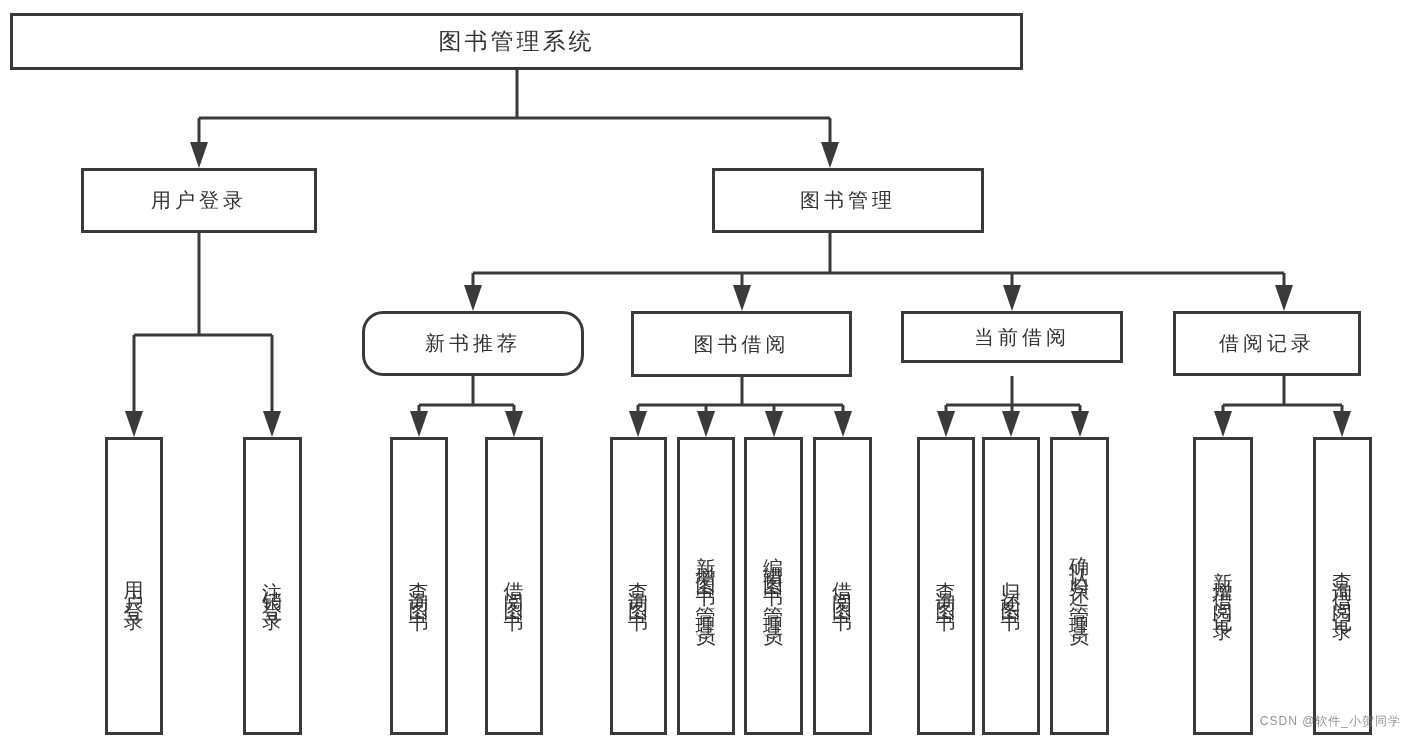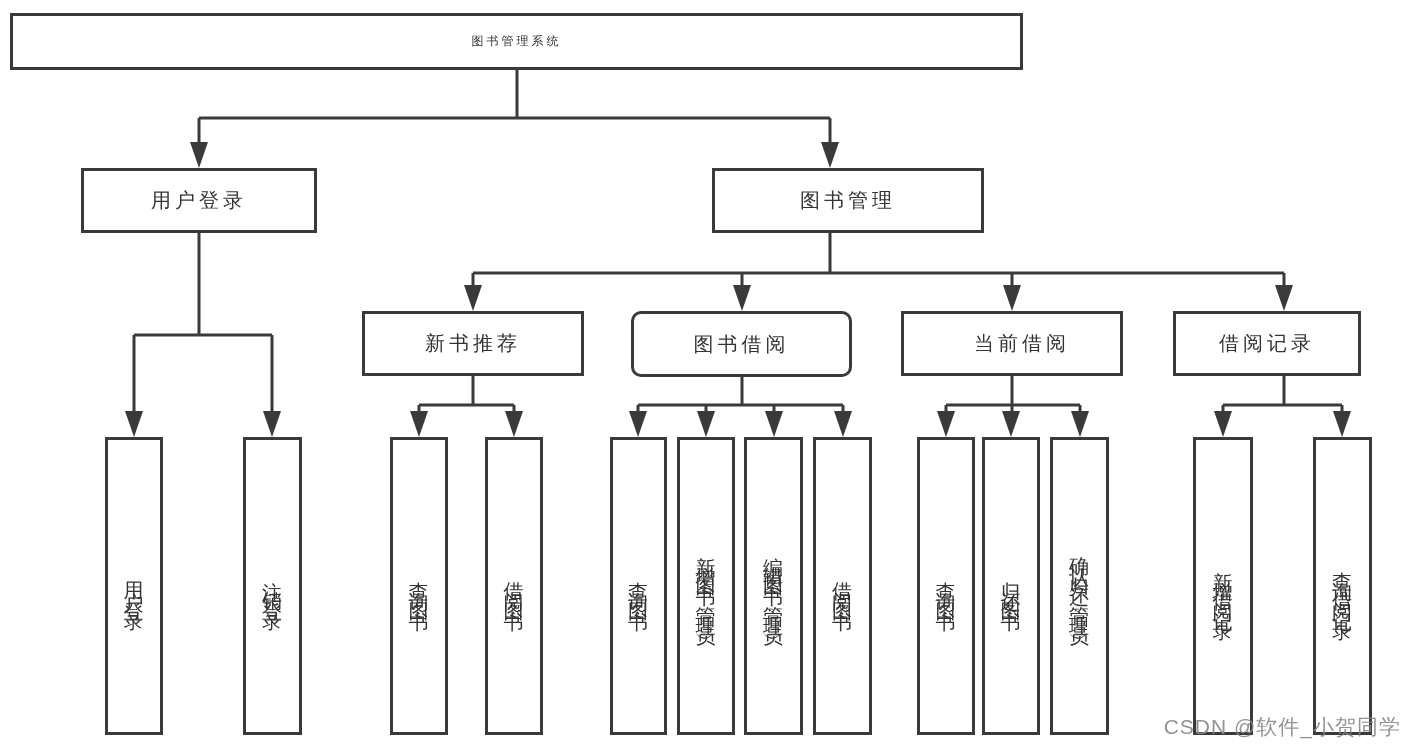--- a/index.html
+++ b/index.html
@@ -6,29 +6,29 @@
   .canvas{
     position:relative;width:1405px;height:747px;background:#ffffff;
     font-family:"Liberation Sans",sans-serif;overflow:hidden;
   }
   .connectors{position:absolute;left:0;top:0;width:1405px;height:747px;pointer-events:none;}
   .node{
     position:absolute;box-sizing:border-box;background:#ffffff;
     border:3px solid #3a3a3a;display:flex;align-items:center;justify-content:center;
     color:#333333;
   }
-  .root-node{font-size:12px;letter-spacing:3px;}
+  .root-node{font-size:23px;letter-spacing:3px;}
   .h-node{font-size:20px;letter-spacing:4px;}
   .v-node .vtext{
     writing-mode:vertical-rl;text-orientation:mixed;
     font-size:20px;line-height:1;letter-spacing:10px;color:#333333;
   }
   .watermark{
     position:absolute;top:713px;right:4px;z-index:5;
-    font-size:21px;letter-spacing:1px;color:rgba(135,135,135,0.9);
+    font-size:12px;letter-spacing:1px;color:rgba(135,135,135,0.9);
   }
 </style>
 </head>
 <body>
 
 <div class="canvas">
 
   <svg class="connectors" width="1405" height="747" viewBox="0 0 1405 747" xmlns="http://www.w3.org/2000/svg">
     <path fill="none" stroke="#3a3a3a" stroke-width="3" d="
       M517 70 V118 M199 118 H830 M199 118 V144 M830 118 V144
@@ -65,27 +65,27 @@
     <span>图书管理系统</span>
   </div>
 
   <div class="node h-node" style="left:81px;top:168px;width:236px;height:65px;">
     <span>用户登录</span>
   </div>
   <div class="node h-node" style="left:712px;top:168px;width:272px;height:65px;">
     <span>图书管理</span>
   </div>
 
-  <div class="node h-node" style="left:362px;top:311px;width:222px;height:65px;">
+  <div class="node h-node" style="left:362px;top:311px;width:222px;height:65px;border-radius:21px;">
     <span>新书推荐</span>
   </div>
-  <div class="node h-node" style="left:631px;top:311px;width:221px;height:66px;border-radius:10px;">
+  <div class="node h-node" style="left:631px;top:311px;width:221px;height:66px;">
     <span>图书借阅</span>
   </div>
-  <div class="node h-node" style="left:901px;top:311px;width:222px;height:65px;padding-left:20px;">
+  <div class="node h-node" style="left:901px;top:311px;width:222px;height:52px;padding-left:20px;">
     <span>当前借阅</span>
   </div>
   <div class="node h-node" style="left:1173px;top:311px;width:188px;height:65px;">
     <span>借阅记录</span>
   </div>
 
   <div class="node v-node" style="left:105px;top:437px;width:58px;height:298px;">
     <span class="vtext">用户登录</span>
   </div>
   <div class="node v-node" style="left:243px;top:437px;width:59px;height:298px;">

